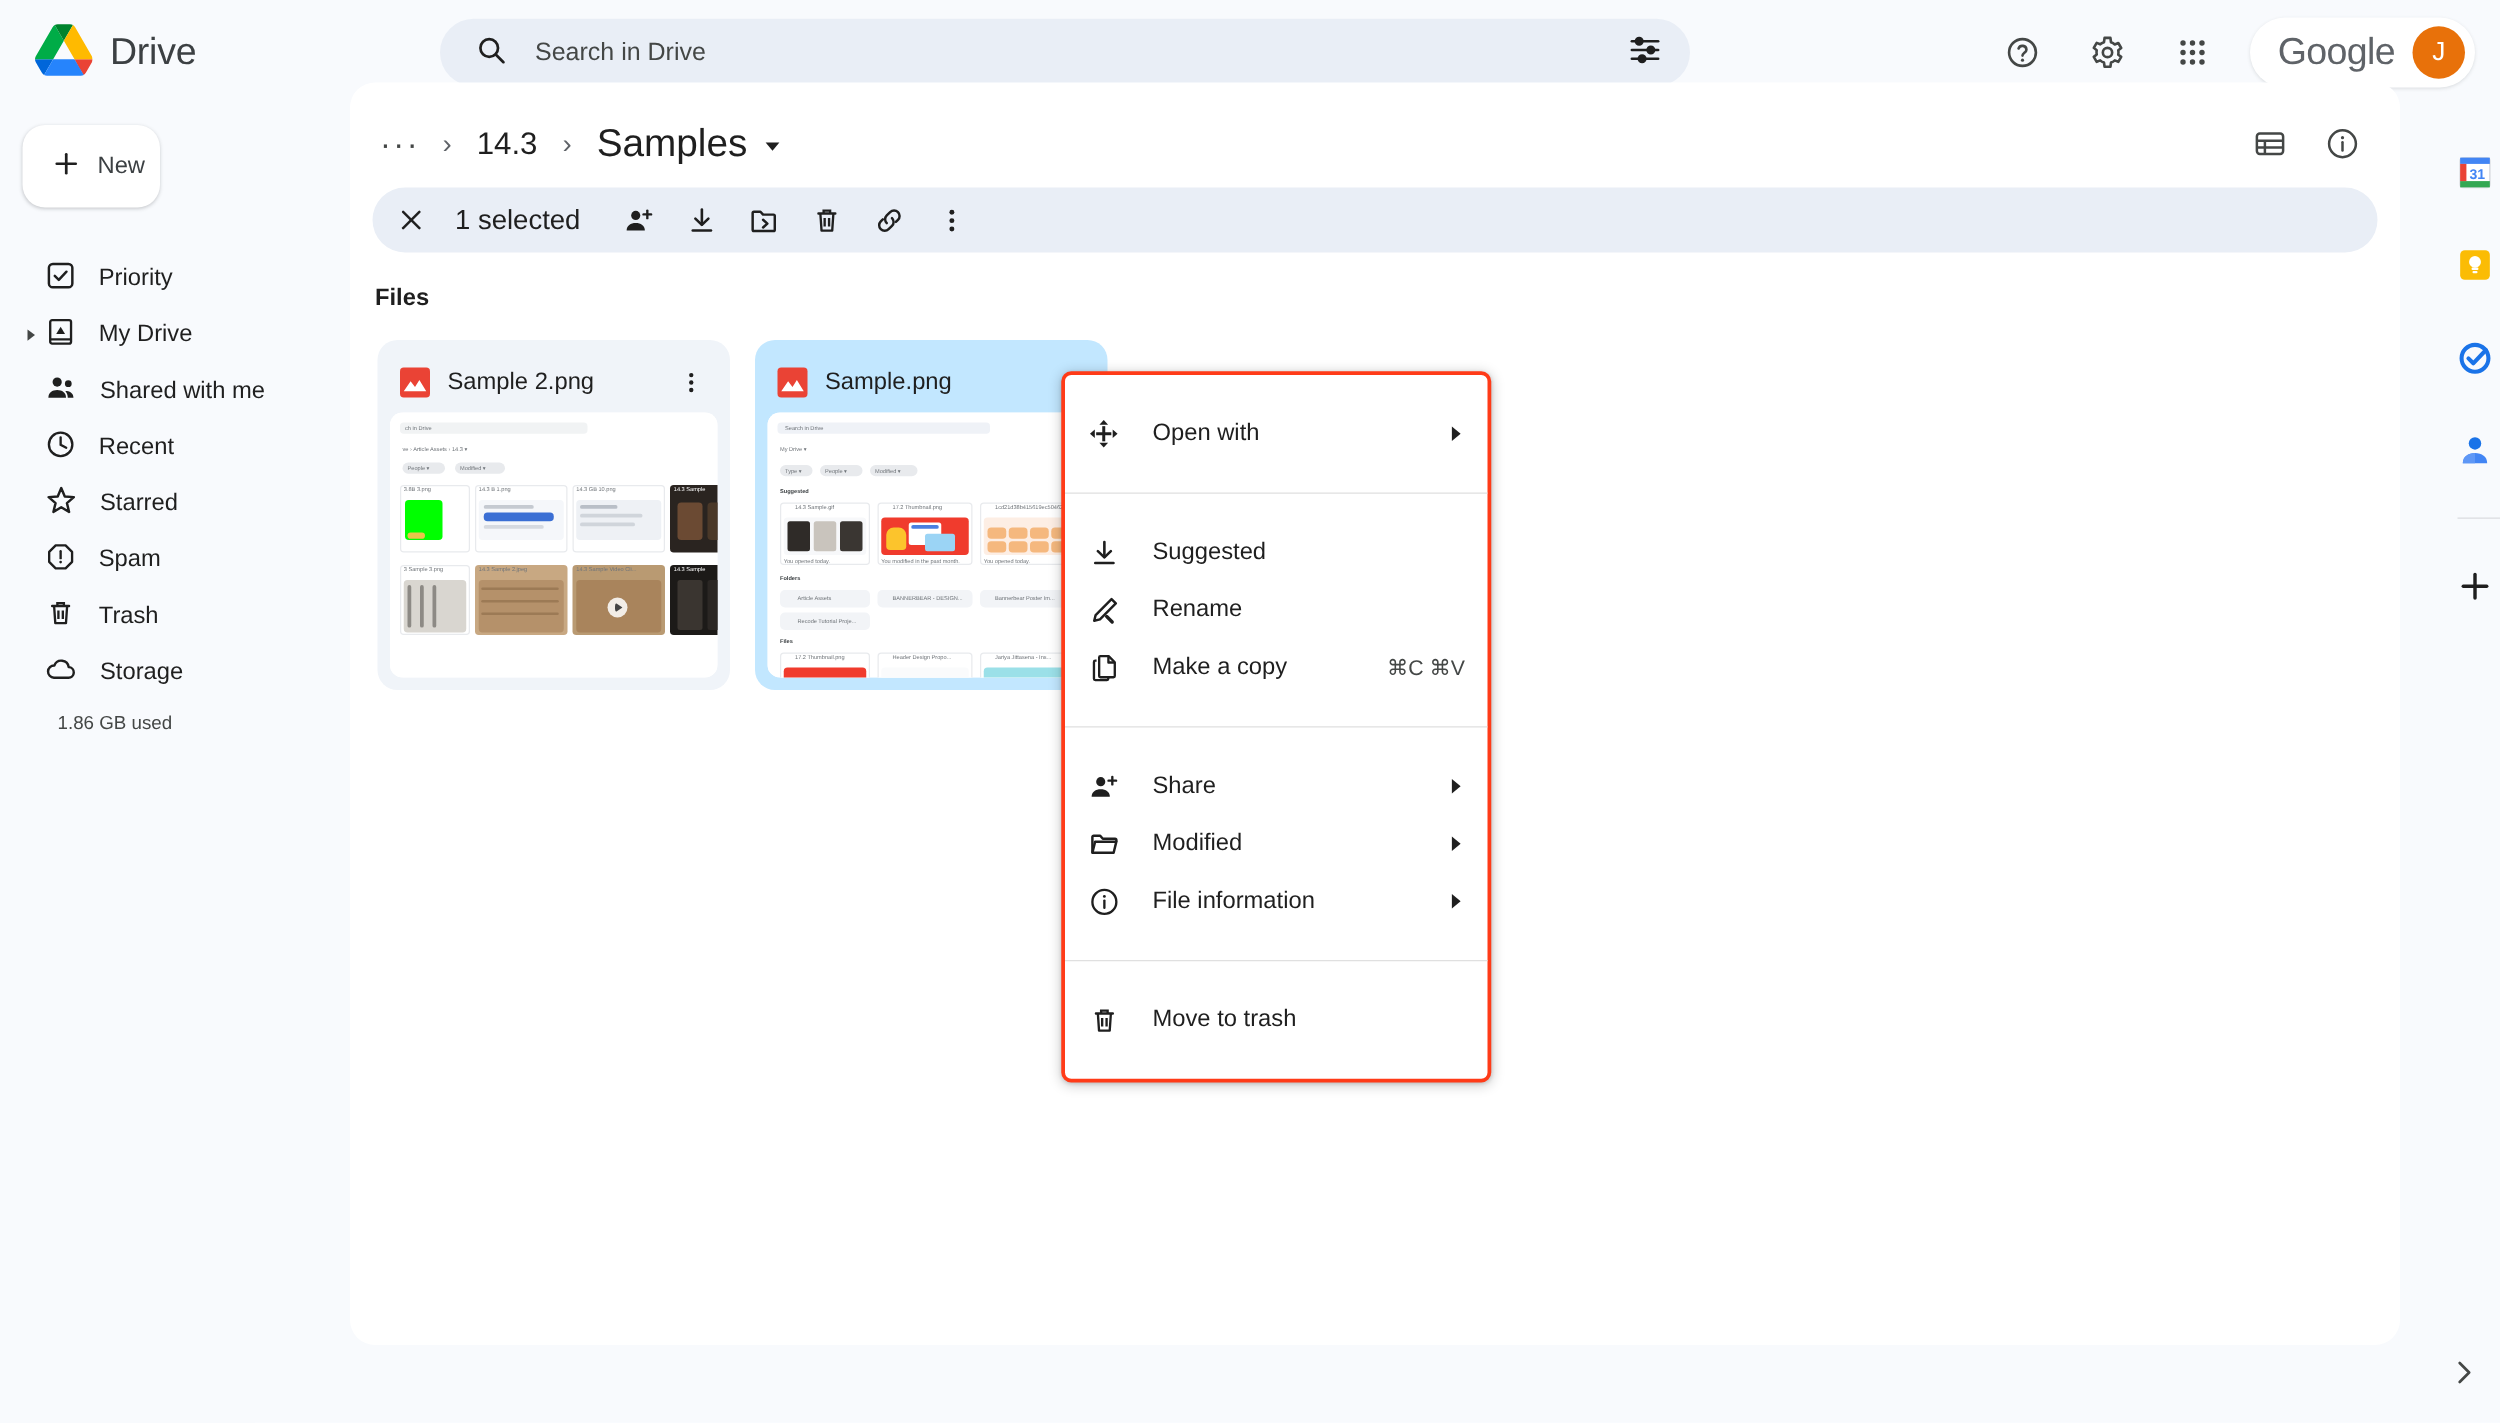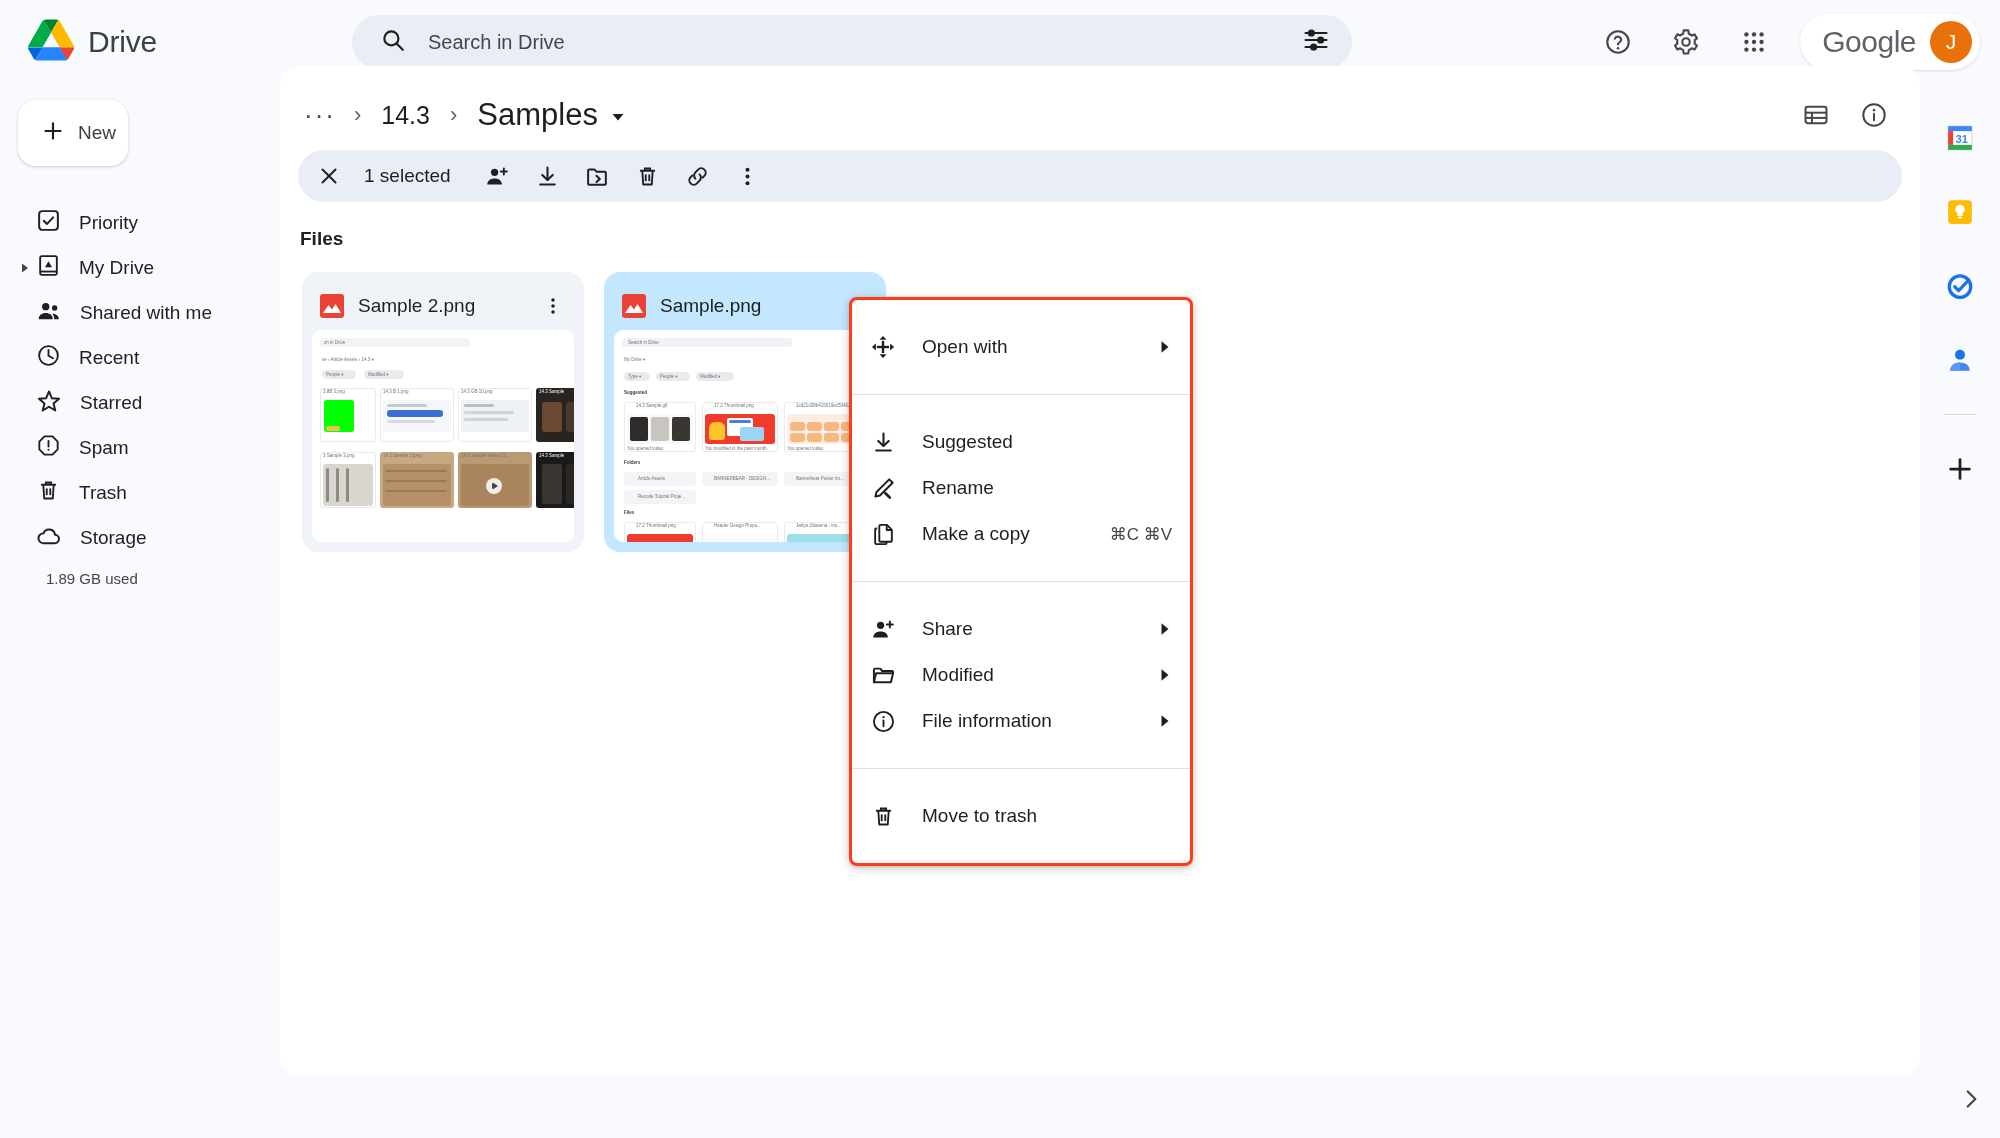--- a/index.html
+++ b/index.html
@@ -80,21 +80,21 @@
   .crumb {
     font-size: 25px; color: #1f1f1f; padding: 6px 12px; border-radius: 8px; cursor: pointer;
   }
   .crumb-current { font-size: 31px; display: flex; align-items: center; gap: 12px; }
   .bc-right { margin-left: auto; display: flex; align-items: center; gap: 14px; padding-right: 24px; }
 
   .selbar {
     margin: 8px 18px 0 18px; height: 52px; background: #e9eef6;
     border-radius: 26px; display: flex; align-items: center; gap: 8px; padding-left: 10px;
   }
-  .selcount { font-size: 19px; color: #1f1f1f; margin: 0 18px 0 6px; }
+  .selcount { font-size: 22px; color: #1f1f1f; margin: 0 18px 0 6px; }
   .selbtn {
     width: 42px; height: 42px; border-radius: 50%; display: flex;
     align-items: center; justify-content: center; cursor: pointer;
   }
 
   .files-header {
     display: flex; align-items: center; padding: 26px 24px 0 20px;
   }
   .files-title { font-size: 19px; color: #1f1f1f; font-weight: bold; }
   .files-tools { margin-left: auto; display: flex; align-items: center; gap: 10px; }
@@ -130,21 +130,21 @@
     padding: 0 18px 0 18px; cursor: pointer; position: relative;
   }
   .ctxlabel { font-size: 19px; color: #1f1f1f; }
   .ctxicon { width: 26px; display: flex; align-items: center; justify-content: center; flex: none; }
   .ctxshort { margin-left: auto; font-size: 17px; color: #444746; }
   .ctxarrow { margin-left: auto; display: flex; align-items: center; }
 
   
   .rail {
     position: absolute; right: 0; top: 84px; width: 80px; height: 1054px;
-    display: flex; flex-direction: column; align-items: center; padding-top: 34px; gap: 34px;
+    display: flex; flex-direction: column; align-items: flex-end; padding-top: 34px; gap: 34px;
   }
   .railicon { width: 40px; height: 40px; display: flex; align-items: center; justify-content: center; cursor: pointer; border-radius: 8px; }
   .rail-div { width: 34px; height: 1px; background: #dadce0; }
   .rail-expand { position: absolute; right: 16px; bottom: 22px; cursor: pointer; }
 
   
   .mini { position: absolute; inset: 0; background: #fff; }
   .mini-bar { position: absolute; background: #e8eaed; border-radius: 3px; }
   .mini-tile { position: absolute; border-radius: 3px; }
   .mini-txt { position: absolute; font-size: 4.5px; color: #70757a; font-family: "Liberation Sans", sans-serif; white-space: nowrap; }
@@ -320,21 +320,21 @@
 
       <div class="navitem">
         <span>
           <svg width="26" height="26" viewBox="0 0 24 24" fill="none" stroke="#1f1f1f" stroke-width="1.8" stroke-linejoin="round">
             <path d="M6.6 18.6h10.6a3.9 3.9 0 00.3-7.8 5.5 5.5 0 00-10.6-1.2 3.9 3.9 0 00-.3 9z"></path>
           </svg>
         </span>
         <span class="label">Storage</span>
       </div>
 
-      <div class="storage-used">1.89 GB used</div>
+      <div class="storage-used">1.86 GB used</div>
     </div>
   </div>
 
   <div class="main">
 
     <div class="breadcrumb">
       <span class="crumb-dots">···</span>
       <span class="crumb-sep">›</span>
       <span class="crumb">14.3</span>
       <span class="crumb-sep">›</span>

